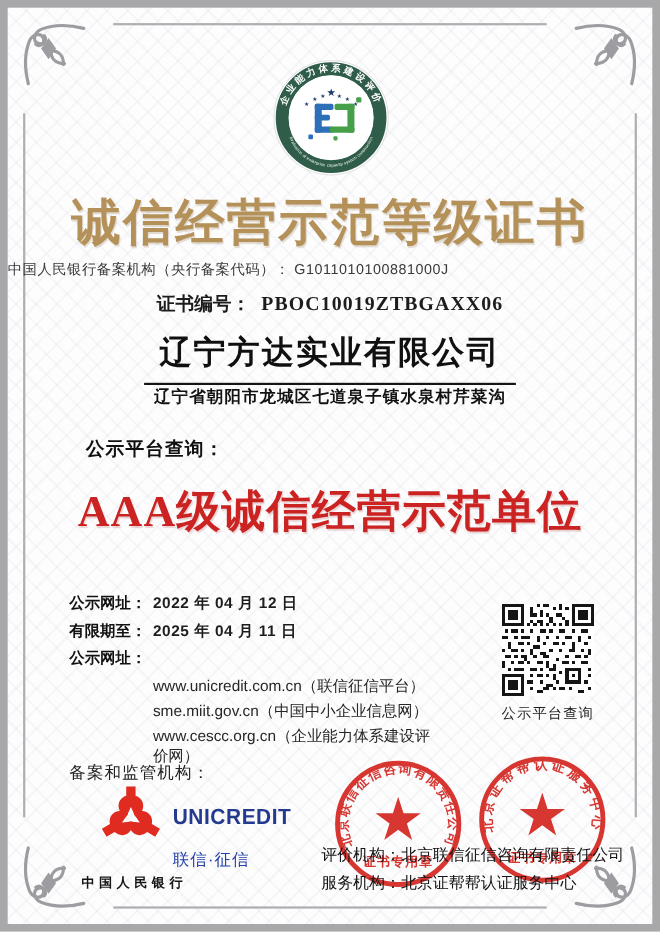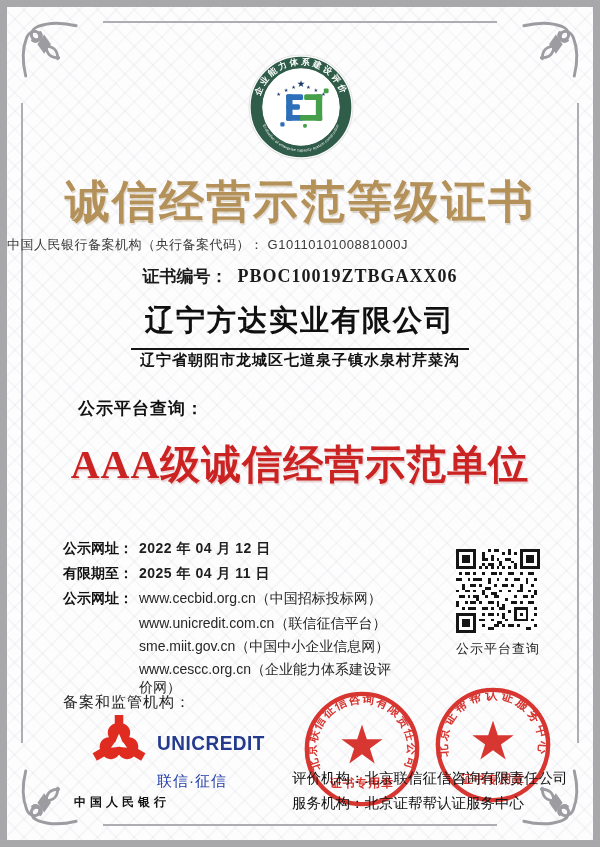--- a/index.html
+++ b/index.html
@@ -178,21 +178,20 @@
     <div class="drow">
       <span class="dlabel">公示网址：</span>
       <span class="dval">2022 年 04 月 12 日</span>
     </div>
     <div class="drow">
       <span class="dlabel">有限期至：</span>
       <span class="dval">2025 年 04 月 11 日</span>
     </div>
     <div class="drow sites">
       <span class="dlabel">公示网址：</span>
-      <span class="dval">www.cecbid.org.cn（中国招标投标网）</span>
     </div>
     <div class="site-extra">www.unicredit.com.cn（联信征信平台）</div>
     <div class="site-extra">sme.miit.gov.cn（中国中小企业信息网）</div>
     <div class="site-extra">www.cescc.org.cn（企业能力体系建设评价网）</div>
   </div>
 
   <div class="abs qrbox">
     <svg viewBox="0 0 29 29" shape-rendering="crispEdges">
       <rect x="0" y="0" width="29" height="29" fill="#ffffff"></rect>
       <g fill="#151515">

